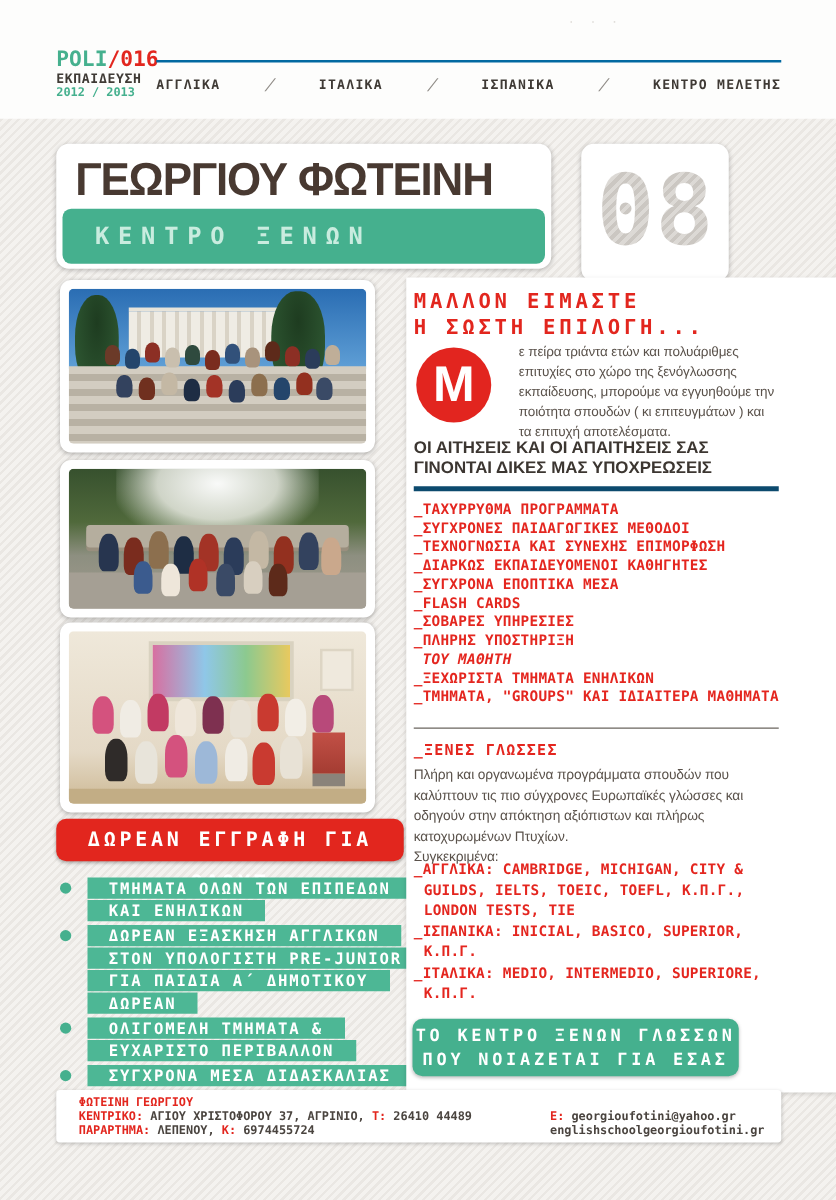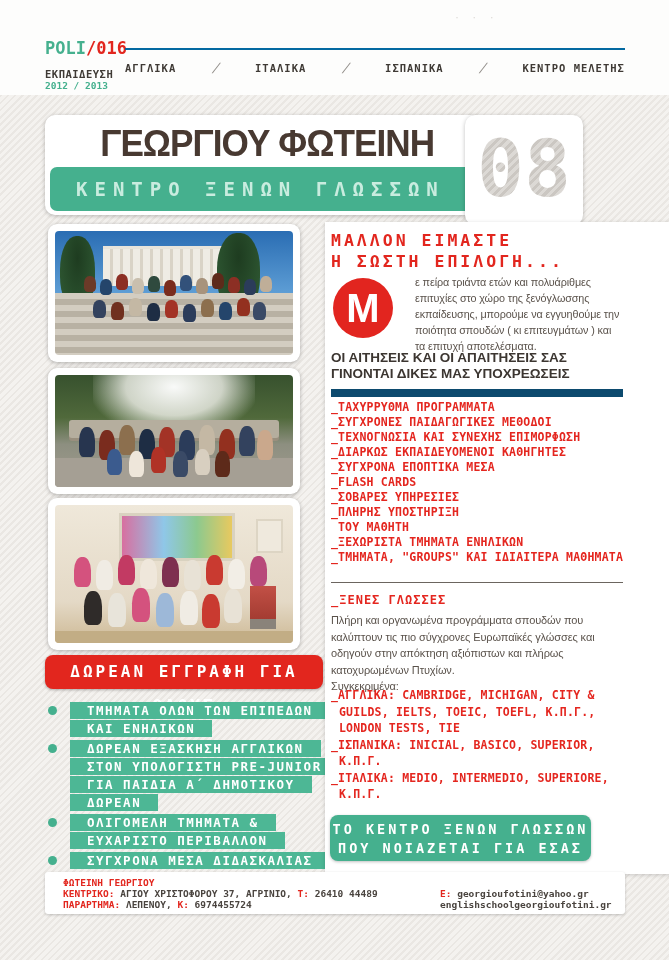--- a/index.html
+++ b/index.html
@@ -9,31 +9,31 @@
   
   .stripes{position:absolute;left:0;top:95px;width:669px;height:865px;
     background:repeating-linear-gradient(135deg,#eae7e3 0 2px,#f4f2ef 2px 5px);}
 
   
   .top-dots{position:absolute;left:455px;top:10px;color:#dddad6;font-size:12px;letter-spacing:5px;}
   .logo{position:absolute;left:45px;top:40px;line-height:1.05;}
   .logo .row1{font-family:"DejaVu Sans Mono",monospace;font-weight:bold;font-size:17px;}
   .logo .brand{color:#45b08e;}
   .logo .issue{color:#e2261e;}
-  .logo .row2{font-family:"DejaVu Sans Mono",monospace;font-weight:bold;font-size:10.5px;color:#3f3a35;letter-spacing:.5px;margin-top:11px;}
+  .logo .row2{font-family:"DejaVu Sans Mono",monospace;font-weight:bold;font-size:10.5px;color:#3f3a35;letter-spacing:.5px;margin-top:0;}
   .logo .row3{font-family:"DejaVu Sans Mono",monospace;font-weight:bold;font-size:9.5px;color:#45b08e;margin-top:1px;}
 
   .nav{position:absolute;left:125px;top:48px;width:500px;border-top:2px solid #0369a1;padding-top:10px;
        display:flex;align-items:center;justify-content:space-between;}
   .nav .item{font-family:"DejaVu Sans Mono",monospace;font-weight:bold;font-size:10.5px;color:#3f3a35;letter-spacing:1px;cursor:pointer;}
   .nav .sep{color:#8f8b86;font-size:14px;font-style:italic;transform:skewX(-18deg);}
 
   
   .title-card{position:absolute;left:45px;top:115px;width:396px;height:100px;background:#ffffff;border-radius:10px;
-      box-shadow:0 1px 4px rgba(0,0,0,.25);padding-left:40px;}
+      box-shadow:0 1px 4px rgba(0,0,0,.25);}
   .title-card h1{margin:0;padding:8px 0 0 16px;font-size:37px;font-weight:bold;color:#483931;letter-spacing:-1px;
       transform:scaleX(.95);transform-origin:left;white-space:nowrap;}
   .subtitle-band{position:absolute;left:5px;right:5px;bottom:4px;height:44px;background:#45b08e;border-radius:7px;
       font-family:"DejaVu Sans Mono",monospace;font-weight:bold;font-size:19px;color:#c9ecdf;
       letter-spacing:7px;line-height:44px;padding-left:26px;box-sizing:border-box;}
   .num-card{position:absolute;left:465px;top:115px;width:118px;height:110px;background:#ffffff;border-radius:10px;
       box-shadow:0 1px 4px rgba(0,0,0,.25);text-align:center;}
   .num-card .num{font-family:"DejaVu Sans Mono",monospace;font-weight:bold;font-size:78px;line-height:108px;
       background:repeating-linear-gradient(135deg,#dcd9d5 0 3px,#cbc7c2 3px 6px);
       -webkit-background-clip:text;background-clip:text;color:transparent;}
@@ -95,24 +95,24 @@
   .right-panel{position:absolute;left:325px;top:222px;width:360px;height:652px;background:#ffffff;
       box-shadow:0 1px 4px rgba(0,0,0,.18);}
   .rp{position:absolute;left:6px;width:292px;box-sizing:border-box;}
   .intro-heading{top:8px;font-family:"DejaVu Sans Mono",monospace;font-weight:bold;font-size:16.5px;color:#e2261e;
       letter-spacing:3px;line-height:21px;}
   .intro-wrap{top:52px;}
   .dropcap{position:absolute;left:2px;top:4px;width:60px;height:60px;border-radius:50%;background:#e2251f;
       color:#fff;text-align:center;line-height:60px;font-size:40px;font-weight:bold;font-family:"Liberation Sans",sans-serif;}
   .intro-body{margin-left:84px;width:208px;font-size:10.8px;line-height:16px;color:#5a524b;letter-spacing:-.1px;}
   .req-heading{top:128px;font-size:13.5px;font-weight:bold;color:#3c3631;line-height:16px;
-      padding-bottom:7px;border-bottom:8px solid #0c4a6e;}
+      padding-bottom:7px;border-bottom:4px solid #0c4a6e;}
   .services{top:178px;font-family:"DejaVu Sans Mono",monospace;font-weight:bold;font-size:11.5px;color:#e4261f;
       line-height:15px;letter-spacing:.2px;white-space:nowrap;}
-  .services .indent{padding-left:7px;}
+  .services .indent{padding-left:7px;font-style:italic;}
   .rule2{top:360px;border-top:1px solid #6b655f;height:0;}
   .lang-head{top:371px;font-family:"DejaVu Sans Mono",monospace;font-weight:bold;font-size:12px;color:#e4261f;letter-spacing:1px;}
   .lang-body{top:390px;font-size:11px;line-height:16.5px;color:#5a524b;letter-spacing:-.1px;}
   .lang-list{top:465px;font-family:"DejaVu Sans Mono",monospace;font-weight:bold;font-size:11.5px;color:#e4261f;
       line-height:16.5px;letter-spacing:.2px;white-space:nowrap;}
   .lang-list .indent{padding-left:8px;}
   .care-box{position:absolute;left:330px;top:815px;width:261px;height:46px;background:#45b08e;border-radius:8px;
       color:#ffffff;font-family:"DejaVu Sans Mono",monospace;font-weight:bold;font-size:13.5px;letter-spacing:3px;
       text-align:center;line-height:19px;padding-top:5px;box-sizing:border-box;box-shadow:0 1px 3px rgba(0,0,0,.25);}
 

